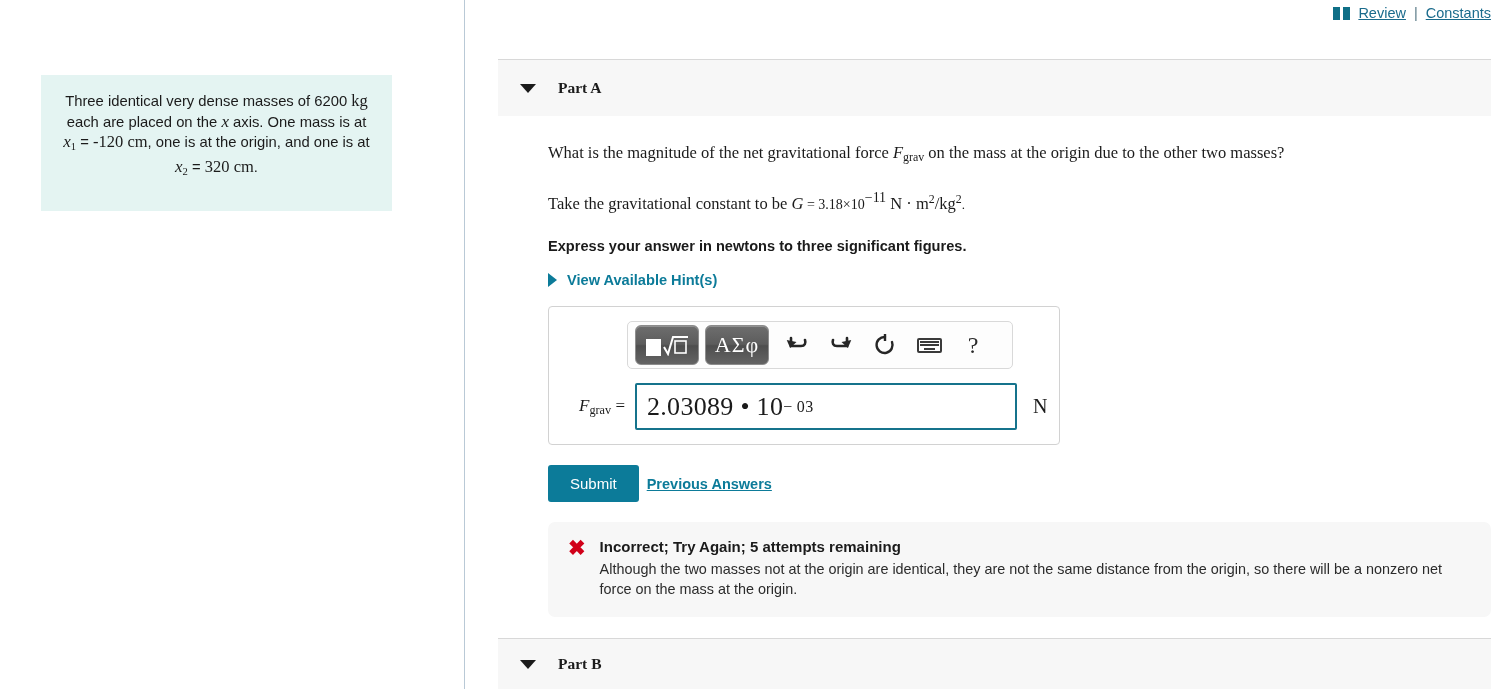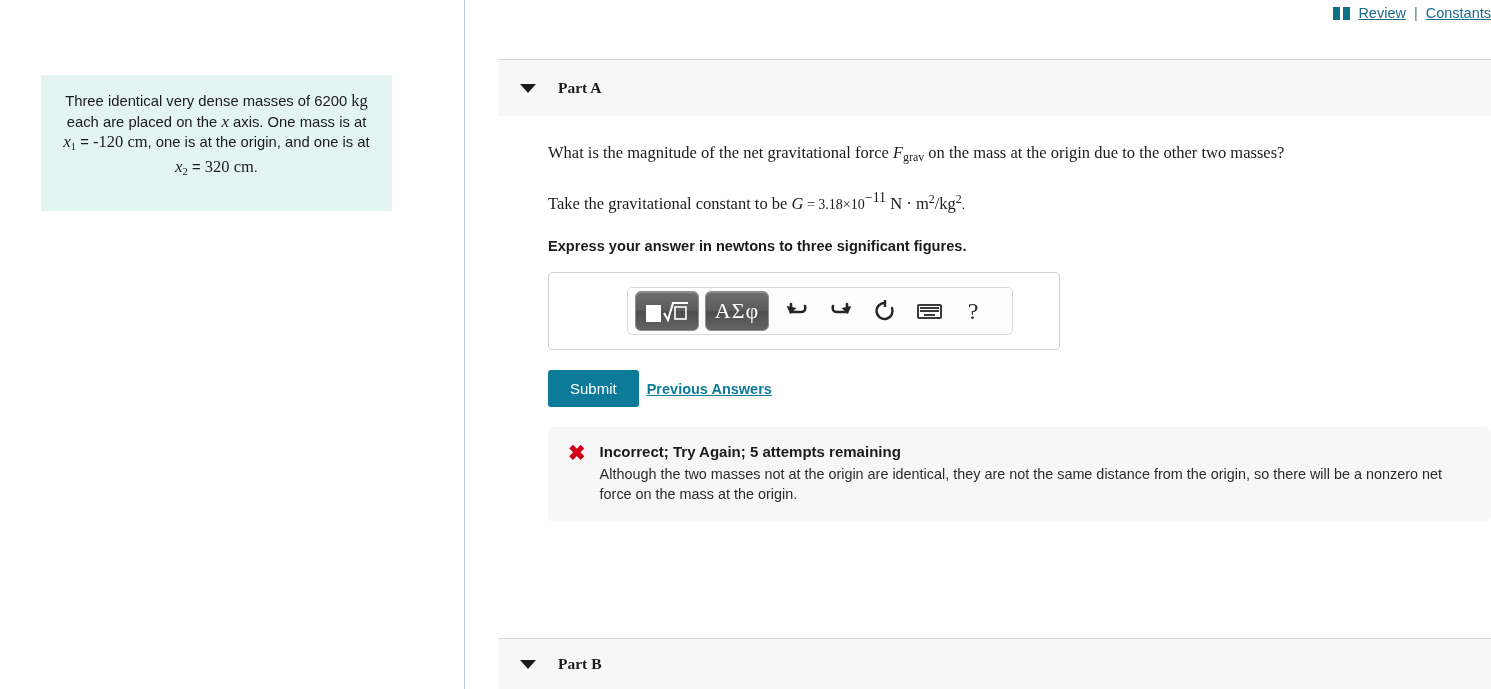--- a/index.html
+++ b/index.html
@@ -395,20 +395,24 @@
     <div class="q-text">
       <span>What is the magnitude of the net gravitational force </span><i>F</i><span class="sub">grav</span><span> on the mass at the origin due to the other two masses?</span>
     </div>
 
     <div class="q-text second">
       <span>Take the gravitational constant to be </span><i>G</i><span style="font-size:14px"> = 3.18×10</span><span class="sup" style="font-size:14px">−11</span><span> N</span><span> · </span><span>m</span><span class="sup">2</span><span>/</span><span>kg</span><span class="sup">2</span><span style="font-size:13px">.</span>
     </div>
 
     <div class="bold-instr">Express your answer in newtons to three significant figures.</div>
 
+    <div class="hint-row">
+      <span class="caret-right"></span>
+      <span class="hint-link">View Available Hint(s)</span>
+    </div>
 
     <div class="answer-box">
 
       <div class="math-toolbar">
 
         <div class="tool-btn">
           <span class="tmpl-glyph">
             <span class="tmpl-sq"></span>
             <span class="tmpl-rad">
               <svg width="26" height="22" viewBox="0 0 26 22">
@@ -446,20 +450,28 @@
           <span class="kbd-icon">
             <span class="kbd-row"></span>
             <span class="kbd-row"></span>
             <span class="kbd-row short"></span>
           </span>
         </div>
 
         <div class="tool-icon help-q">?</div>
       </div>
 
+      <div class="answer-row">
+        <span class="ans-label"><i>F</i><span class="sub">grav</span><span style="font-style:normal"> =</span></span>
+        <div class="ans-input">
+          <span>2.03089 • 10</span>
+            <span class="sup" style="font-size:16px">− 03</span>
+        </div>
+        <span class="ans-unit">N</span>
+      </div>
     </div>
 
     <div class="submit-row">
       <button class="submit-btn">Submit</button>
       <span class="prev-answers">Previous Answers</span>
     </div>
 
     <div class="feedback">
       <span class="x-icon">✖</span>
       <div>

